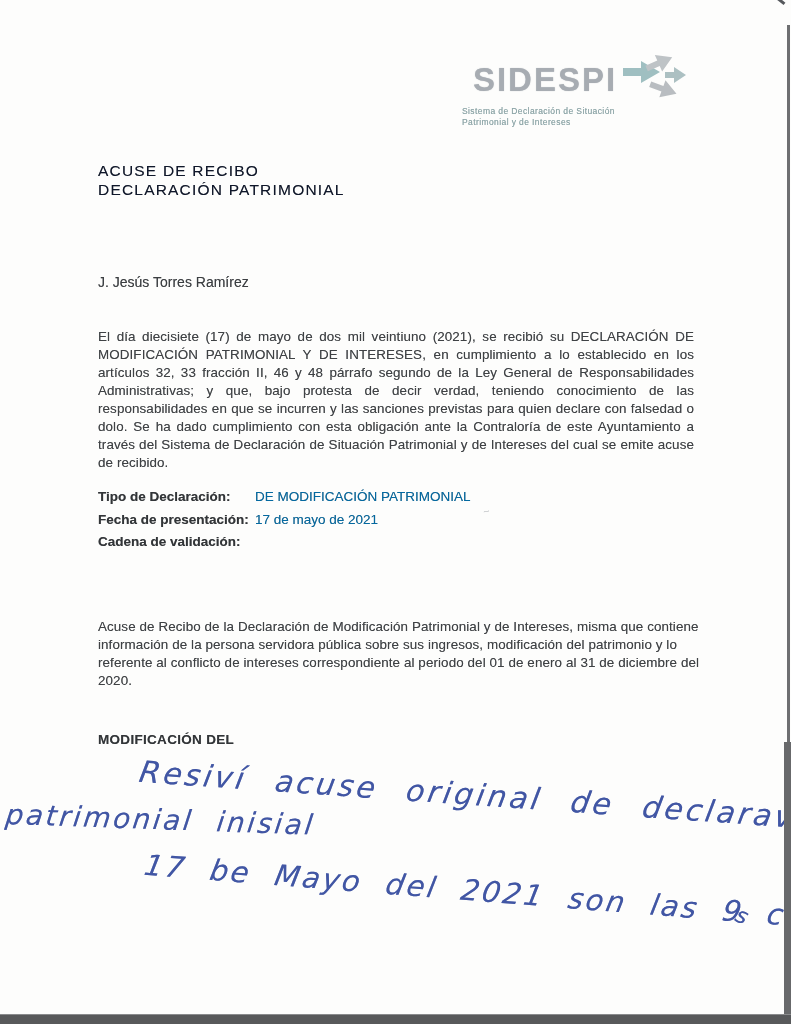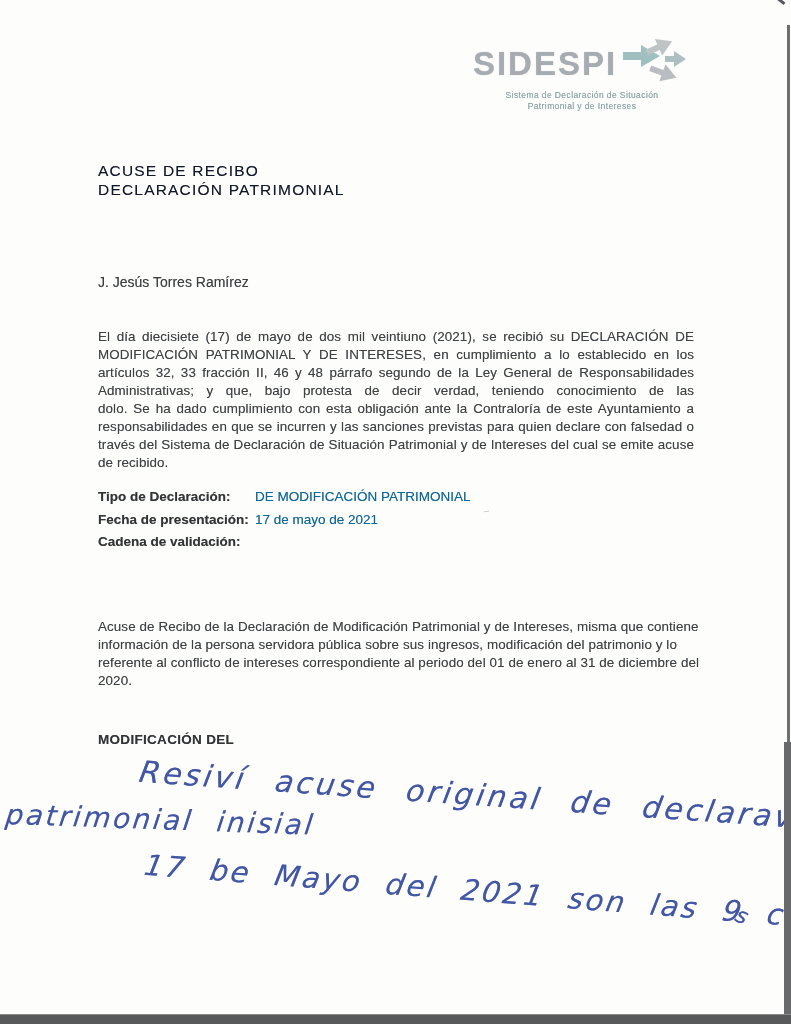--- a/index.html
+++ b/index.html
@@ -5,21 +5,21 @@
   html,body{margin:0;padding:0;}
   body{
     width:791px;height:1024px;position:relative;overflow:hidden;
     background:#fdfdfc;
     font-family:"Liberation Sans", sans-serif;
     color:#3f4245;
   }
   .page{position:absolute;inset:0;}
 
   
-  .logo{position:absolute;left:462px;top:38px;width:240px;text-align:center;}
+  .logo{position:absolute;left:462px;top:54px;width:240px;}
   .logo-row{display:flex;align-items:center;justify-content:center;gap:2px;}
   .logo-text{
     font-size:33px;font-weight:700;letter-spacing:2px;color:#a7acb2;
     text-shadow:0 0 1px rgba(160,166,172,.7);
   }
   .logo-arrow{flex:0 0 auto;margin-top:-6px;opacity:.85;}
   .logo-sub{
     font-size:8.5px;letter-spacing:.4px;color:#8fa7a9;line-height:11px;
     text-shadow:0 0 .6px rgba(140,165,167,.8);
   }
@@ -107,22 +107,22 @@
     <div>DECLARACIÓN PATRIMONIAL</div>
   </div>
 
   <div class="recipient">J. Jesús Torres Ramírez</div>
 
   <div class="para1">
     <div class="jline">El día diecisiete (17) de mayo de dos mil veintiuno (2021), se recibió su DECLARACIÓN DE</div>
     <div class="jline">MODIFICACIÓN PATRIMONIAL Y DE INTERESES, en cumplimiento a lo establecido en los</div>
     <div class="jline">artículos 32, 33 fracción II, 46 y 48 párrafo segundo de la Ley General de Responsabilidades</div>
     <div class="jline">Administrativas; y que, bajo protesta de decir verdad, teniendo conocimiento de las</div>
+    <div class="jline">responsabilidades en que se incurren y las sanciones previstas para quien declare con falsedad o</div>
     <div class="jline">dolo. Se ha dado cumplimiento con esta obligación ante la Contraloría de este Ayuntamiento a</div>
-    <div class="jline">responsabilidades en que se incurren y las sanciones previstas para quien declare con falsedad o</div>
     <div class="jline">través del Sistema de Declaración de Situación Patrimonial y de Intereses del cual se emite acuse</div>
     <div class="jline jline-last">de recibido.</div>
   </div>
 
   <div class="fields">
     <div class="frow">
       <span class="flabel">Tipo de Declaración:</span>
       <span class="fvalue">DE MODIFICACIÓN PATRIMONIAL</span>
     </div>
     <div class="frow">

